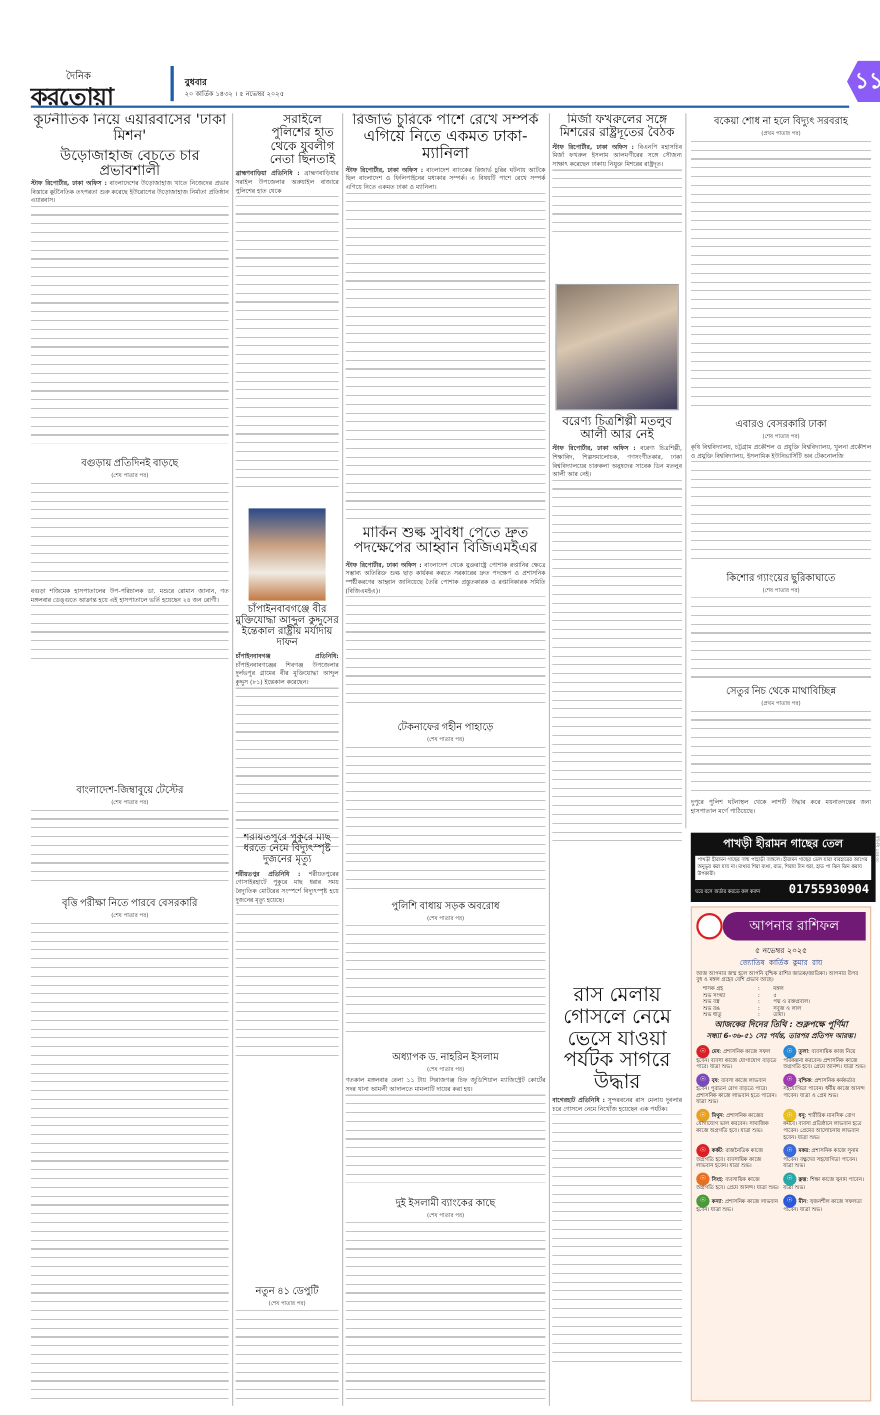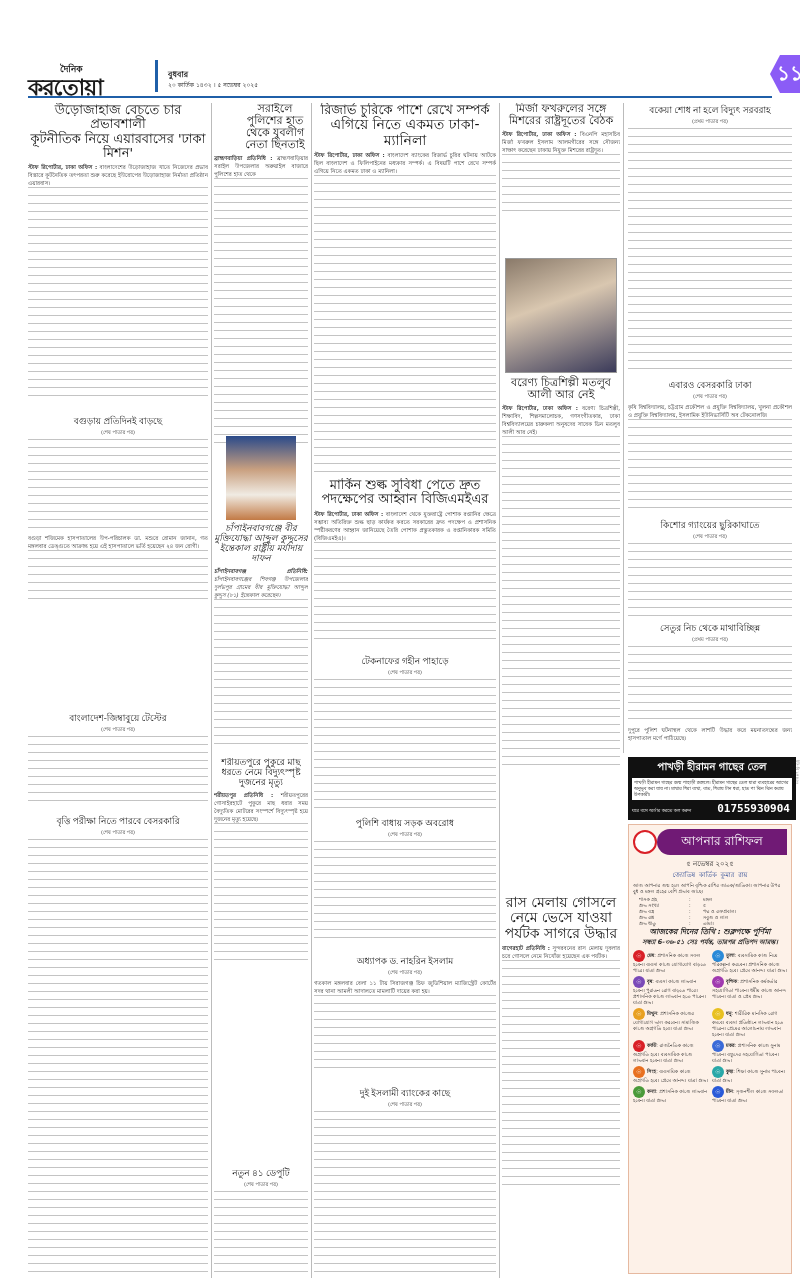--- a/index.html
+++ b/index.html
@@ -1,20 +1,20 @@
 <!DOCTYPE html>
 <html><head>
 <meta charset="utf-8">
 <style>
   * { box-sizing: border-box; margin: 0; padding: 0; }
   html, body { width: 800px; height: 1286px; background: #fff; overflow: hidden; }
   body { font-family: "DejaVu Serif", serif; color: #1a1a1a; position: relative; }
 
   .masthead { position: absolute; left: 0; top: 0; width: 800px; height: 98px; }
-  .logo-small { position: absolute; left: 60px; top: 62px; font-size: 9px; font-weight: bold; font-family: "DejaVu Sans", sans-serif; }
+  .logo-small { position: absolute; left: 60px; top: 62px; font-size: 9px; font-weight: normal; font-family: "DejaVu Sans", sans-serif; }
   .logo-big { position: absolute; left: 28px; top: 70px; font-size: 22px; font-weight: 900; letter-spacing: -1px; font-family: "DejaVu Sans", sans-serif; }
   .mast-divider { position: absolute; left: 155px; top: 60px; width: 3px; height: 32px; background: #1f5fa8; }
   .mast-day { position: absolute; left: 168px; top: 68px; font-size: 8px; font-weight: bold; font-family: "DejaVu Sans", sans-serif; }
   .mast-date { position: absolute; left: 168px; top: 80px; font-size: 6px; font-family: "DejaVu Sans", sans-serif; }
   .page-badge { position: absolute; left: 730px; top: 55px; width: 40px; height: 38px; background: #8b5cf6; color: #fff; font-size: 20px; font-weight: bold; display: flex; align-items: center; justify-content: center; clip-path: polygon(25% 0,75% 0,100% 50%,75% 100%,25% 100%,0 50%); font-family: "DejaVu Sans", sans-serif; margin-left: 40px; }
   .mast-rule { position: absolute; left: 28px; top: 96px; width: 744px; height: 2px; background: #1f5fa8; }
 
   .col { position: absolute; overflow: hidden; }
   .hl { font-family: "DejaVu Sans", sans-serif; text-align: center; line-height: 1.1; color: #111; }
   .byline { font-size: 5.5px; font-weight: bold; font-family: "DejaVu Sans", sans-serif; }
@@ -54,22 +54,22 @@
   <div class="logo-small">দৈনিক</div>
   <div class="logo-big">করতোয়া</div>
   <div class="mast-divider"></div>
   <div class="mast-day">বুধবার</div>
   <div class="mast-date">২০ কার্তিক ১৪৩২ । ৫ নভেম্বর ২০২৫</div>
   <div class="page-badge">১১</div>
   <div class="mast-rule"></div>
 </div>
 
 <div class="col" style="left:28px; top:103px; width:180px; height:300px;">
+  <div class="hl" style="font-size:13px; margin-bottom:3px;">কূটনীতিক নিয়ে এয়ারবাসের 'ঢাকা মিশন'</div>
   <div class="hl" style="font-size:13px;">উড়োজাহাজ বেচতে চার প্রভাবশালী</div>
-  <div class="hl" style="font-size:13px; margin-bottom:3px;">কূটনীতিক নিয়ে এয়ারবাসের 'ঢাকা মিশন'</div>
   <div class="body-text"><span class="byline">স্টাফ রিপোর্টার, ঢাকা অফিস :</span> <span>বাংলাদেশের উড়োজাহাজ খাতে নিজেদের প্রভাব বিস্তারে কূটনৈতিক তৎপরতা শুরু করেছে ইউরোপের উড়োজাহাজ নির্মাতা প্রতিষ্ঠান এয়ারবাস।</span></div>
   <div class="filler" style="height:240px;"></div>
 </div>
 
 <div class="col" style="left:28px; top:408px; width:180px; height:195px;">
   <div class="sub-hl">বগুড়ায় প্রতিদিনই বাড়ছে</div>
   <div class="cont">(শেষ পাতার পর)</div>
   <div class="filler" style="height:95px;"></div>
   <div class="body-text">বগুড়া শজিমেক হাসপাতালের উপ-পরিচালক ডা. মশুরে রোমান জানান, গত মঙ্গলবার ডেঙ্গুতে আক্রান্ত হয়ে এই হাসপাতালে ভর্তি হয়েছেন ২৪ জন রোগী।</div>
   <div class="filler" style="height:60px;"></div>
@@ -88,21 +88,21 @@
 </div>
 
 <div class="vrule" style="left:211px; top:103px; height:1175px;"></div>
 
 <div class="col" style="left:214px; top:103px; width:94px; height:360px;">
   <div class="hl" style="font-size:11px;margin-left:28px;">সরাইলে পুলিশের হাত থেকে যুবলীগ নেতা ছিনতাই</div>
   <div class="body-text" style="margin-top:3px;"><span class="byline">ব্রাহ্মণবাড়িয়া প্রতিনিধি :</span> <span>ব্রাহ্মণবাড়িয়ার সরাইল উপজেলার অরুয়াইল বাজারে পুলিশের হাত থেকে</span></div>
   <div class="filler" style="height:270px;"></div>
 </div>
 
-<div class="col" style="left:214px; top:436px; width:94px; height:330px;font-style:italic;">
+<div class="col" style="left:214px; top:462px; width:94px; height:330px;">
   <div class="photo2" style="width:70px; height:84px; margin:0 auto 4px;"></div>
   <div class="hl" style="font-size:9px;">চাঁপাইনবাবগঞ্জে বীর মুক্তিযোদ্ধা আব্দুল কুদ্দুসের ইন্তেকাল রাষ্ট্রীয় মর্যাদায় দাফন</div>
   <div class="body-text" style="margin-top:3px;"><span class="byline">চাঁপাইনবাবগঞ্জ প্রতিনিধি:</span> <span>চাঁপাইনবাবগঞ্জের শিবগঞ্জ উপজেলার দুর্লভপুর গ্রামের বীর মুক্তিযোদ্ধা আব্দুল কুদ্দুস (৮১) ইন্তেকাল করেছেন।</span></div>
   <div class="filler" style="height:150px;"></div>
 </div>
 
 <div class="col" style="left:214px; top:758px; width:94px; height:230px;">
   <div class="hl" style="font-size:9px;">শরীয়তপুরে পুকুরে মাছ ধরতে নেমে বিদ্যুৎস্পৃষ্ট দুজনের মৃত্যু</div>
   <div class="body-text" style="margin-top:3px;"><span class="byline">শরীয়তপুর প্রতিনিধি :</span> <span>শরীয়তপুরের গোসাইরহাটে পুকুরে মাছ ধরার সময় বৈদ্যুতিক মোটরের সংস্পর্শে বিদ্যুৎস্পৃষ্ট হয়ে দুজনের মৃত্যু হয়েছে।</span></div>
   <div class="filler" style="height:140px;"></div>
@@ -164,21 +164,21 @@
 </div>
 
 <div class="col" style="left:502px; top:258px; width:118px; height:540px;">
   <div class="photo" style="width:112px; height:115px; margin:0 auto 4px;"></div>
   <div class="hl" style="font-size:11px;">বরেণ্য চিত্রশিল্পী মতলুব আলী আর নেই</div>
   <div class="body-text" style="margin-top:3px;"><span class="byline">স্টাফ রিপোর্টার, ঢাকা অফিস :</span> <span>বরেণ্য চিত্রশিল্পী, শিক্ষাবিদ, শিল্পসমালোচক, গণসংগীতকার, ঢাকা বিশ্ববিদ্যালয়ের চারুকলা অনুষদের সাবেক ডিন মতলুব আলী আর নেই।</span></div>
   <div class="filler" style="height:330px;"></div>
 </div>
 
 <div class="col" style="left:502px; top:895px; width:118px; height:383px;">
-  <div class="hl" style="font-size:14px;">রাস মেলায় গোসলে নেমে ভেসে যাওয়া পর্যটক সাগরে উদ্ধার</div>
+  <div class="hl" style="font-size:18px;">রাস মেলায় গোসলে নেমে ভেসে যাওয়া পর্যটক সাগরে উদ্ধার</div>
   <div class="body-text" style="margin-top:3px;"><span class="byline">বাগেরহাট প্রতিনিধি :</span> <span>সুন্দরবনের রাস মেলায় দুবলার চরে গোসলে নেমে নিখোঁজ হয়েছেন এক পর্যটক।</span></div>
   <div class="filler" style="height:230px;"></div>
 </div>
 
 <div class="vrule" style="left:623px; top:103px; height:650px;"></div>
 
 <div class="col" style="left:628px; top:103px; width:164px; height:270px;">
   <div class="sub-hl" style="margin-top:0;">বকেয়া শোধ না হলে বিদ্যুৎ সরবরাহ</div>
   <div class="cont">(প্রথম পাতার পর)</div>
   <div class="filler" style="height:245px;"></div>

